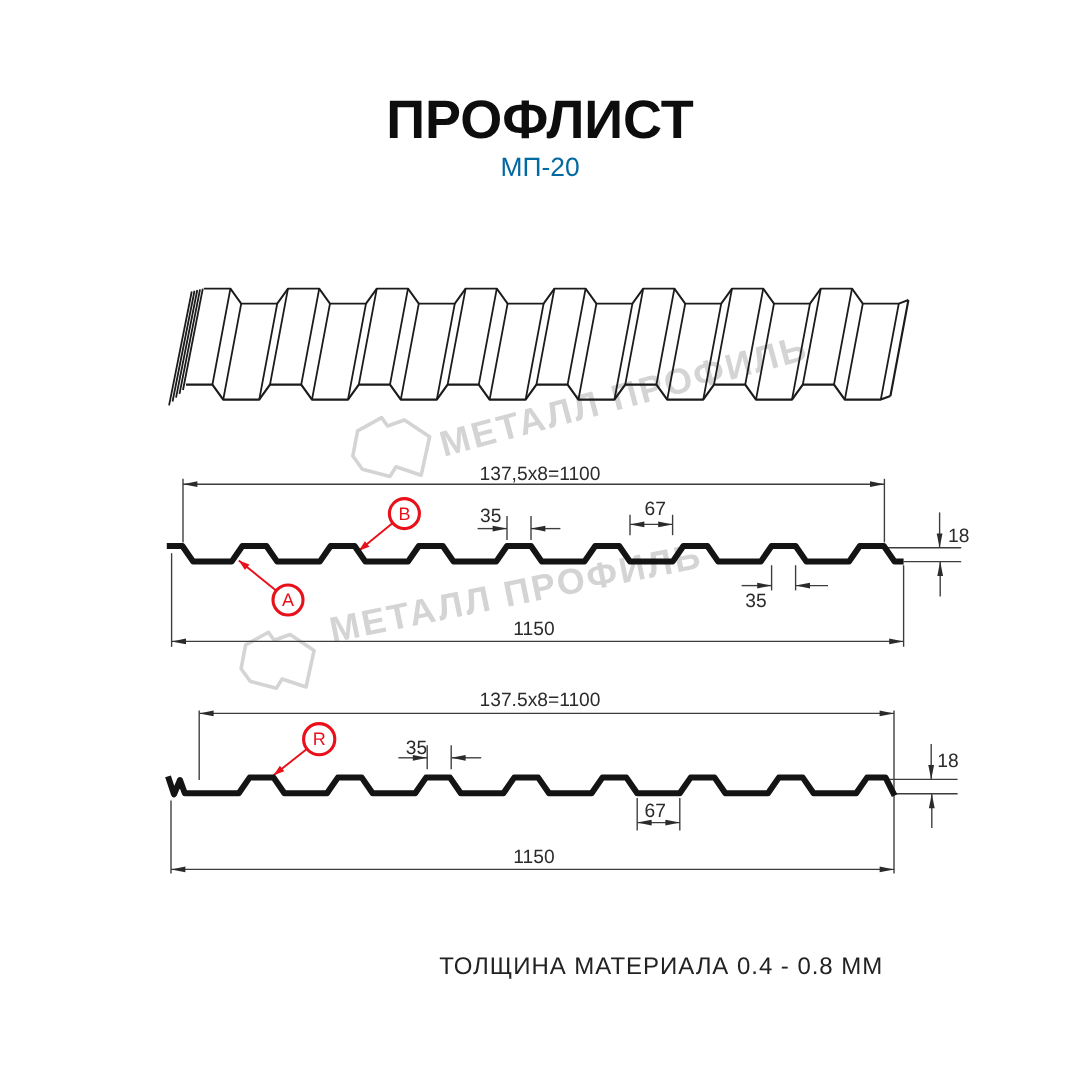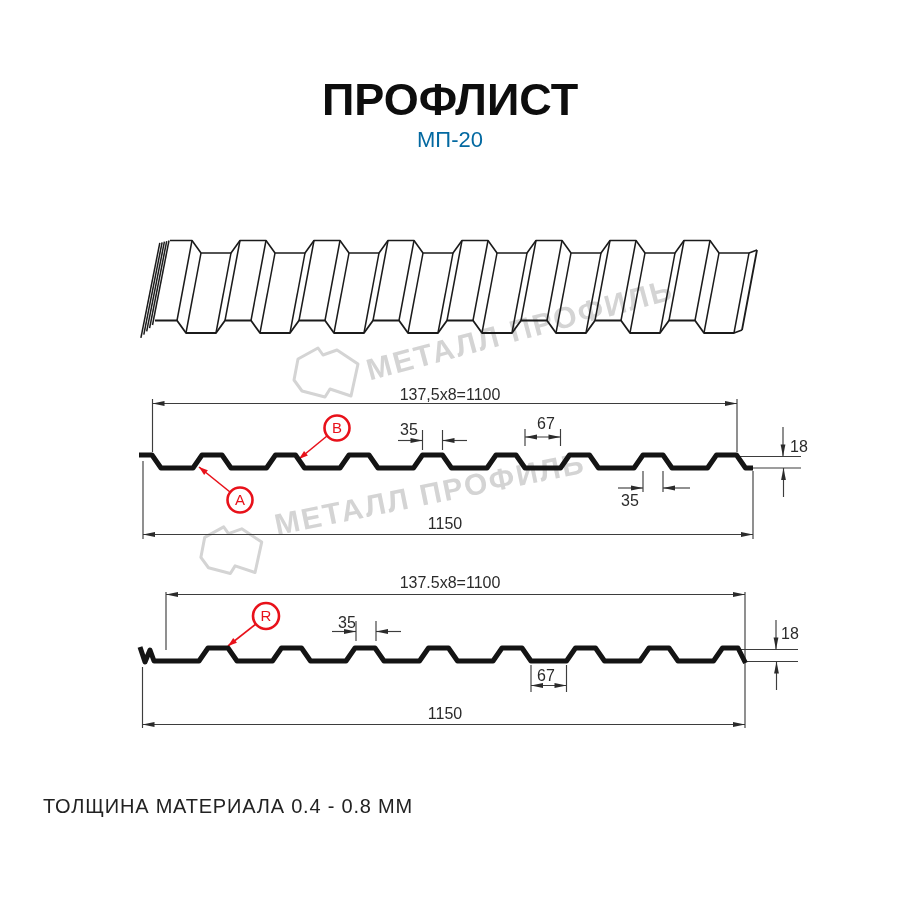--- a/index.html
+++ b/index.html
@@ -2,22 +2,22 @@
 <html><head>
 <meta charset="utf-8">
 <style>
   html,body{margin:0;padding:0;background:#fff;}
   #page{position:relative;width:900px;height:900px;background:#ffffff;overflow:hidden;
         font-family:"Liberation Sans", sans-serif;border-radius:22px;}
   .title{position:absolute;left:0;top:74px;width:900px;text-align:center;
          font-size:45px;font-weight:700;letter-spacing:0px;color:#0d0d0d;}
   .subtitle{position:absolute;left:0;top:127px;width:900px;text-align:center;
          font-size:22px;font-weight:400;color:#0369a1;}
-  .footer{position:absolute;left:0;top:795px;width:736px;text-align:left;
-         font-size:20px;font-weight:400;letter-spacing:0.8px;color:#222;margin-left:43px;}
+  .footer{position:absolute;left:0;top:795px;width:736px;text-align:right;
+         font-size:20px;font-weight:400;letter-spacing:0.8px;color:#222;}
   svg{position:absolute;left:0;top:0;}
   text{font-family:"Liberation Sans", sans-serif;}
   .dimtxt{font-size:16px;fill:#2b2b2b;}
   .redtxt{font-size:15px;fill:#e8111a;}
   .wmtxt{font-size:30px;font-weight:700;letter-spacing:2px;fill:#d4d4d4;}
 </style>
 </head>
 <body>
 
 <div id="page">

